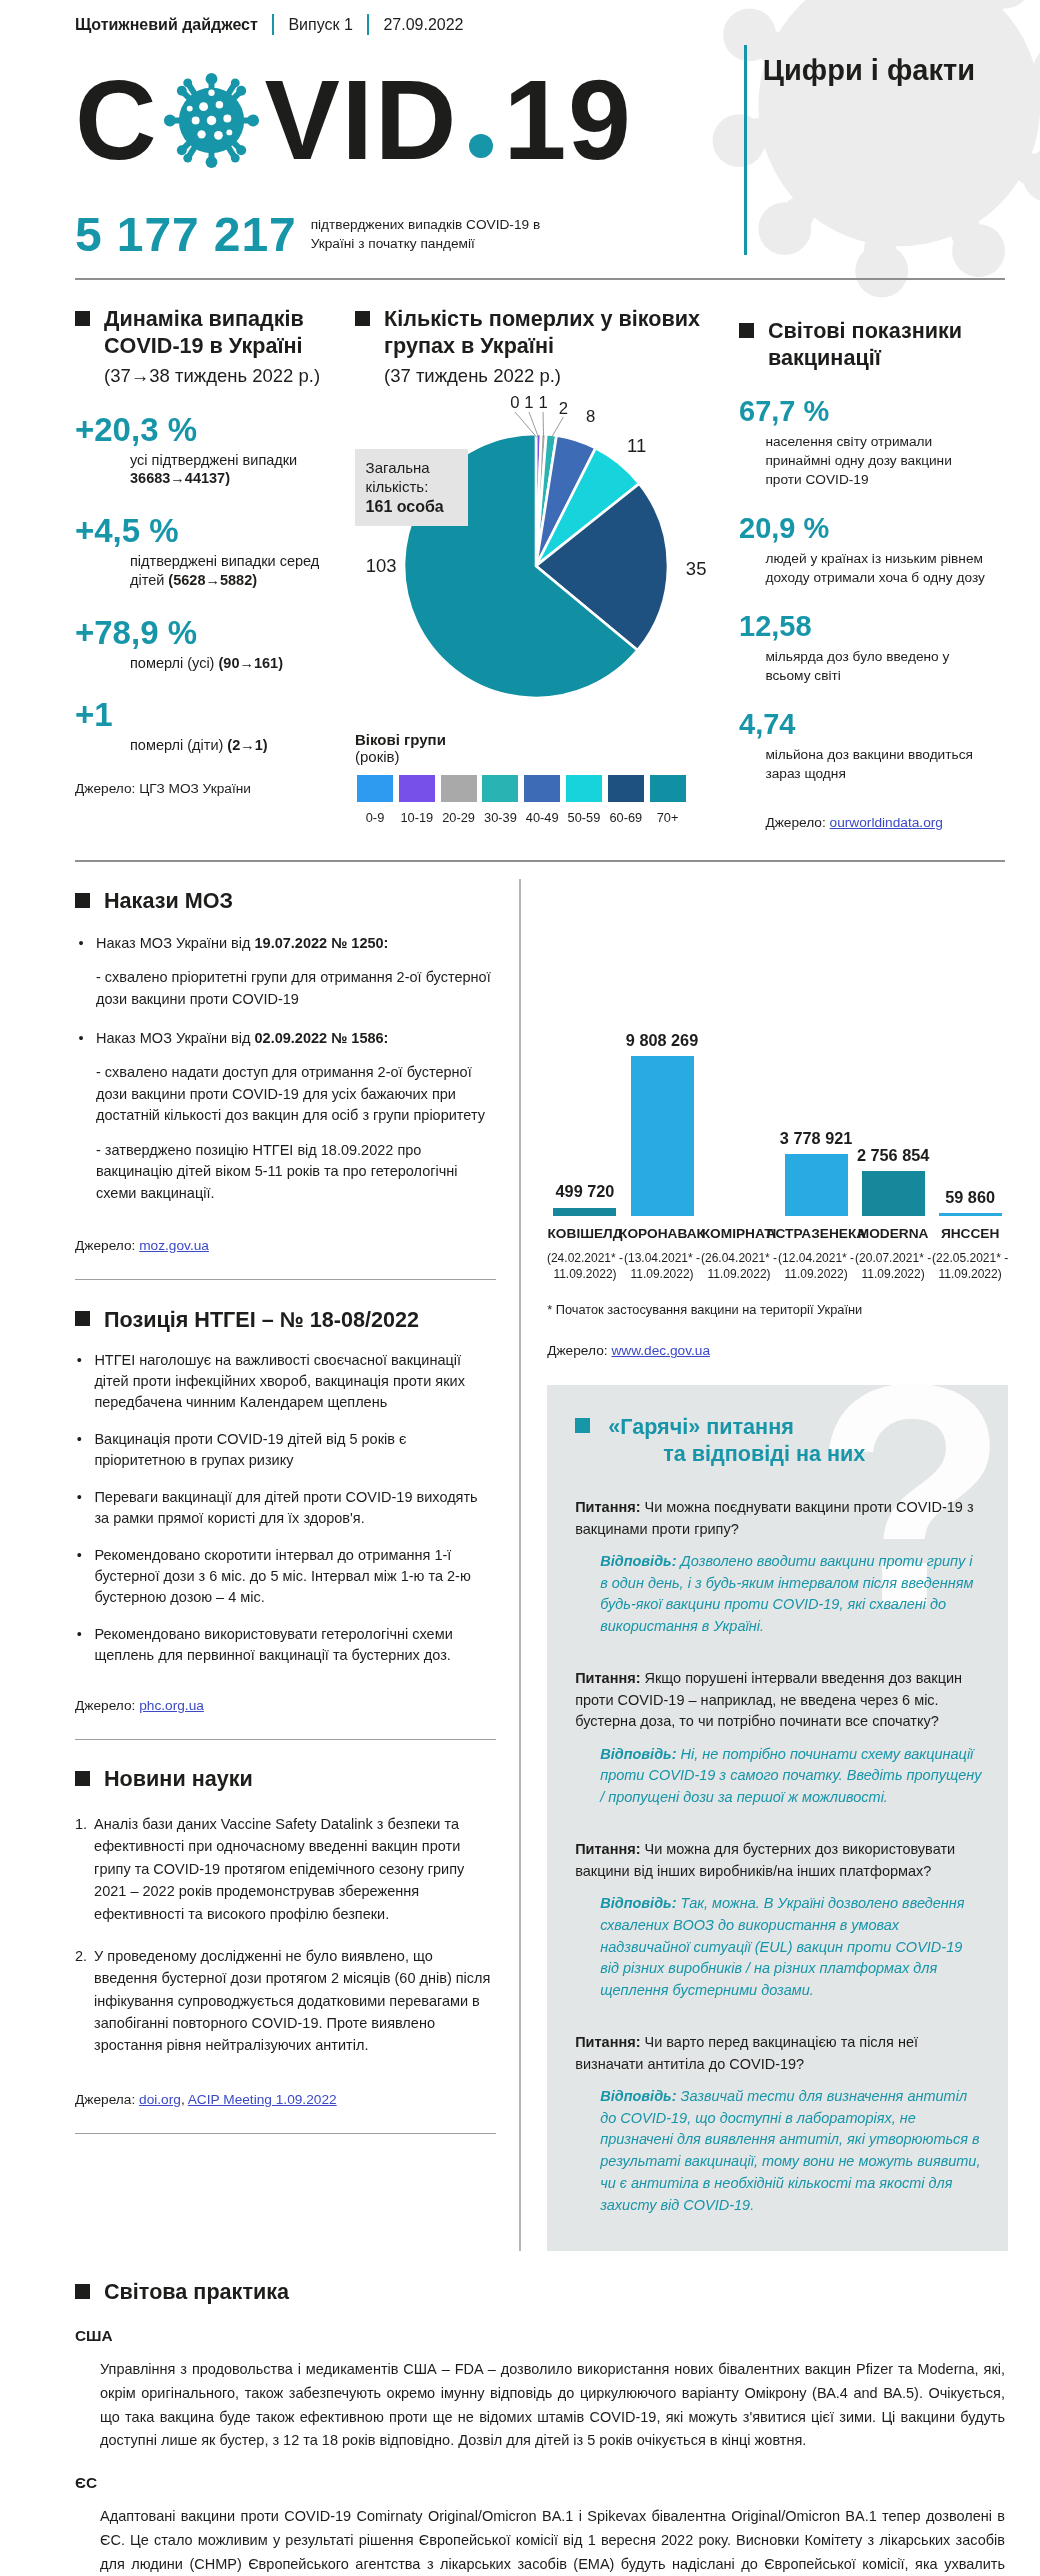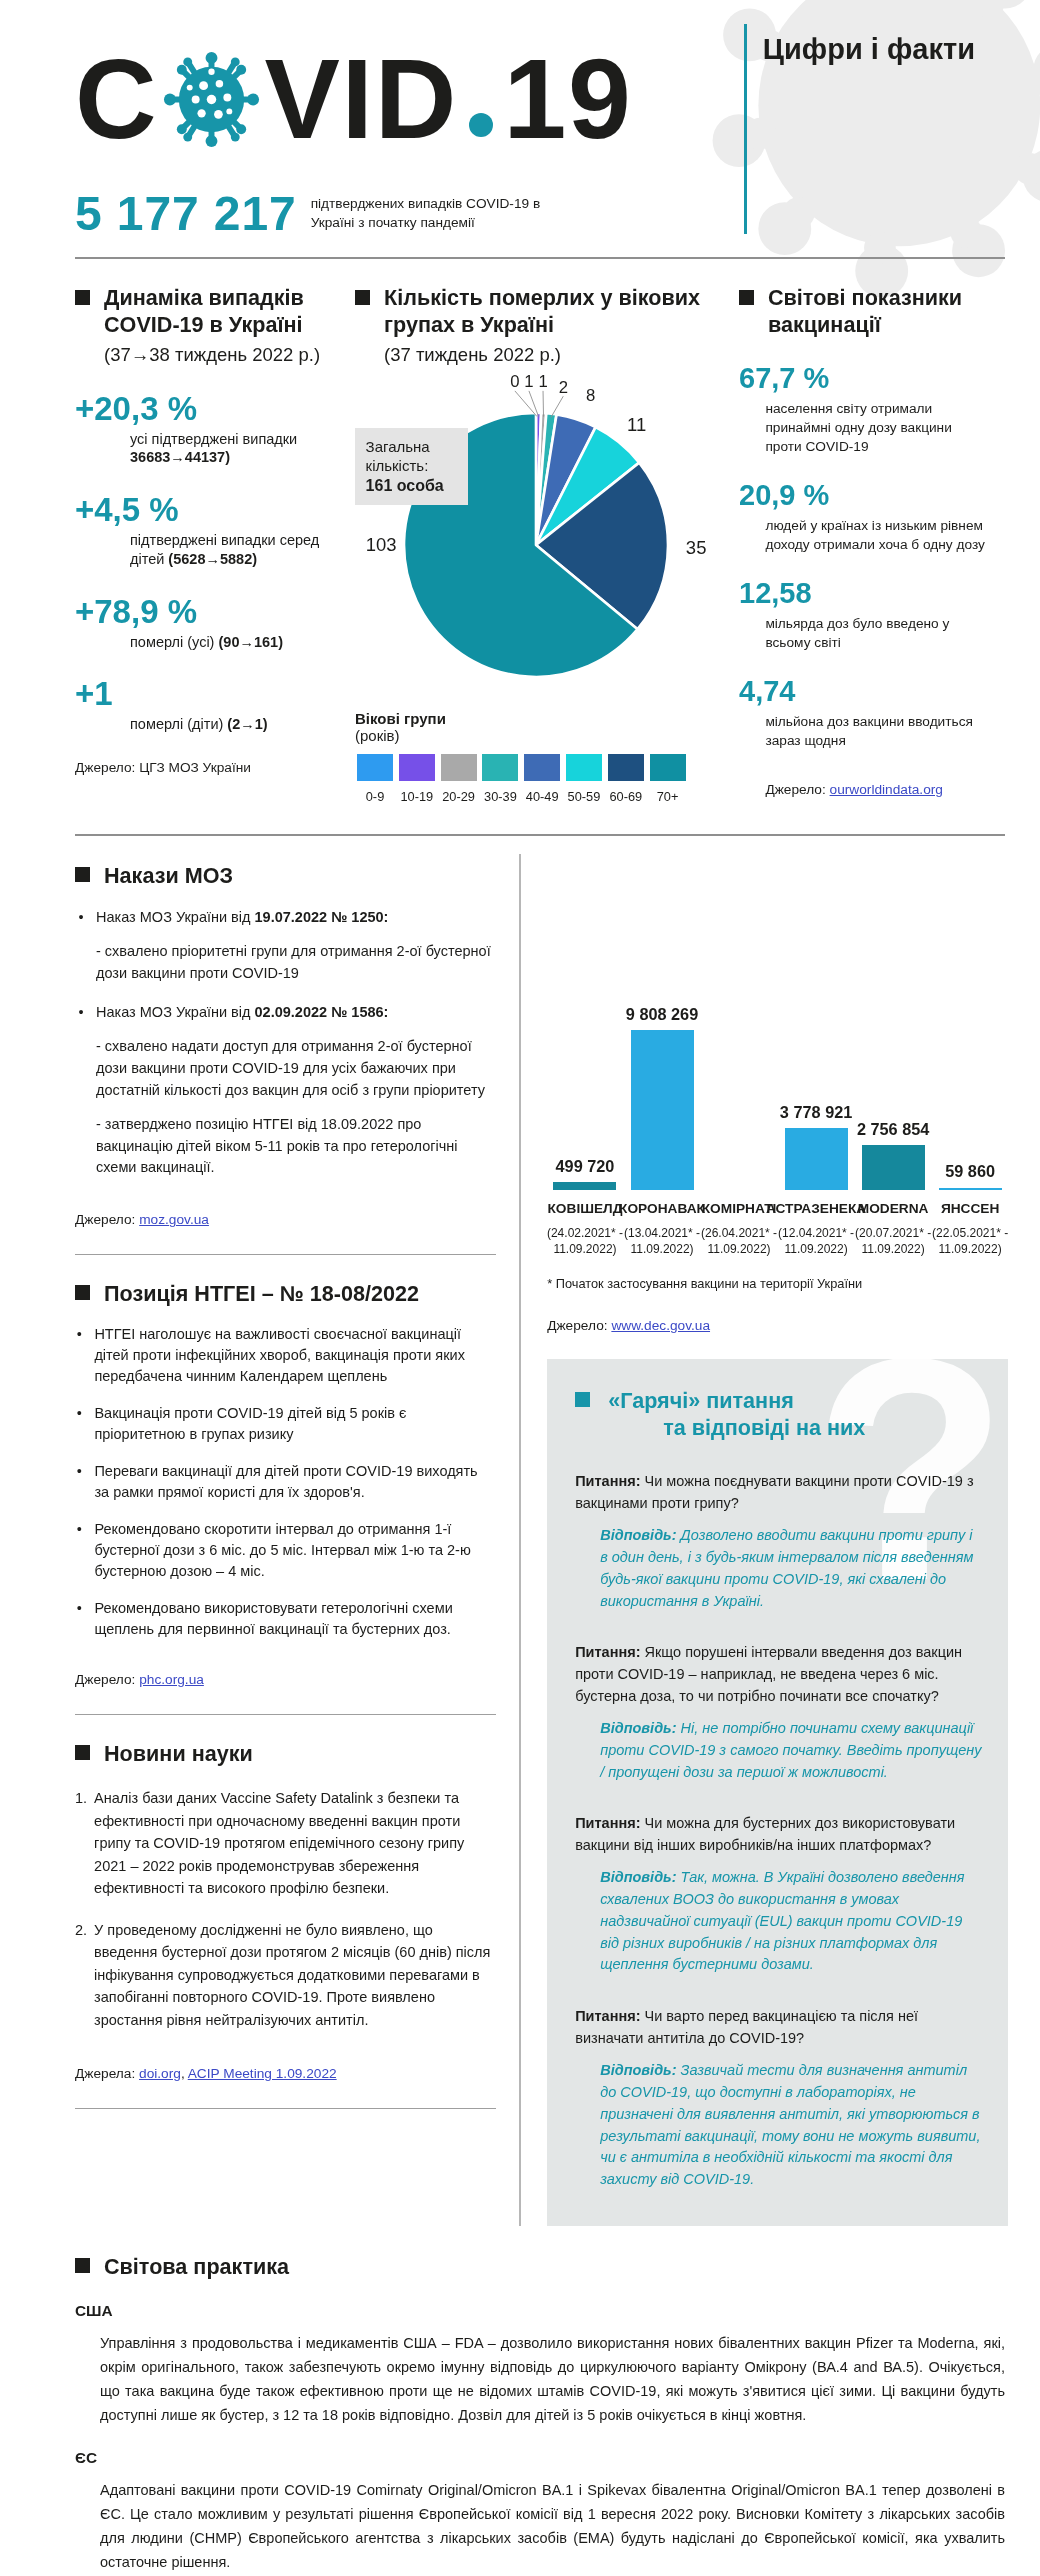--- a/index.html
+++ b/index.html
@@ -26,21 +26,21 @@
   .stat-desc{font-size:13.7px;line-height:1.35;padding-top:8.8px;max-width:247px;}
   .hr{height:1.8px;background:#8f8f8f;margin:16px 35px 0 75px;}
   
   .sec-title{font-size:21.6px;font-weight:bold;line-height:1.25;position:relative;padding-left:29px;}
   .sec-title .sq{position:absolute;left:0;top:4.4px;width:15px;height:15px;background:#1d1d1b;}
   .sec-sub{font-size:18.5px;padding-left:29px;margin-top:4.4px;}
   
   .row1{display:flex;padding:26.4px 32px 0 75px;}
   .col-dyn{width:264px;flex:none;}
   .col-pie{width:352px;flex:none;margin-left:16px;}
-  .col-world{width:269px;flex:none;margin-left:auto;}
+  .col-world{width:269px;flex:none;margin-left:auto;margin-top:12px;}
   .dyn-item{margin-top:24px;}
   .dyn-pct{font-size:33px;font-weight:bold;color:var(--accent);}
   .dyn-body{margin:1.8px 0 0 55px;font-size:14.5px;line-height:1.3;width:216px;}
   .dyn-range{font-weight:bold;text-align:center;}
   .src-line{font-size:13.7px;margin-top:26.4px;}
   .src-line a{color:#3B49C6;}
   .pie-stage{position:relative;height:328px;margin-top:7px;}
   .total-box{position:absolute;left:0;top:55px;width:92px;background:#e4e4e4;padding:8.8px 10.6px;
              font-size:15px;line-height:1.3;z-index:2;}
   .total-box b{font-size:16px;}
@@ -120,20 +120,27 @@
           <circle cx="228" cy="352" r="18"></circle>
         <circle cx="136" cy="312" r="18"></circle>
           <circle cx="92" cy="222" r="18"></circle>
           <circle cx="102" cy="122" r="18"></circle>
         <circle cx="172" cy="56" r="18"></circle>
       </g>
     </g>
   </svg>
 
   <div class="masthead">
+    <div class="issue-row">
+      <span class="brand">Щотижневий дайджест</span>
+      <span class="sep"></span>
+      <span>Випуск 1</span>
+      <span class="sep"></span>
+      <span>27.09.2022</span>
+    </div>
 
     <div class="logo-row">
       <div class="covid-logo">
         <span>C</span>
         <svg class="vi" width="99" height="99" viewBox="0 0 100 100">
           <g stroke="#1795A9" stroke-width="6" stroke-linecap="round">
             <line x1="50" y1="50" x2="50" y2="8"></line>
               <line x1="50" y1="50" x2="50" y2="92"></line>
             <line x1="50" y1="50" x2="8" y2="50"></line>
               <line x1="50" y1="50" x2="92" y2="50"></line>

